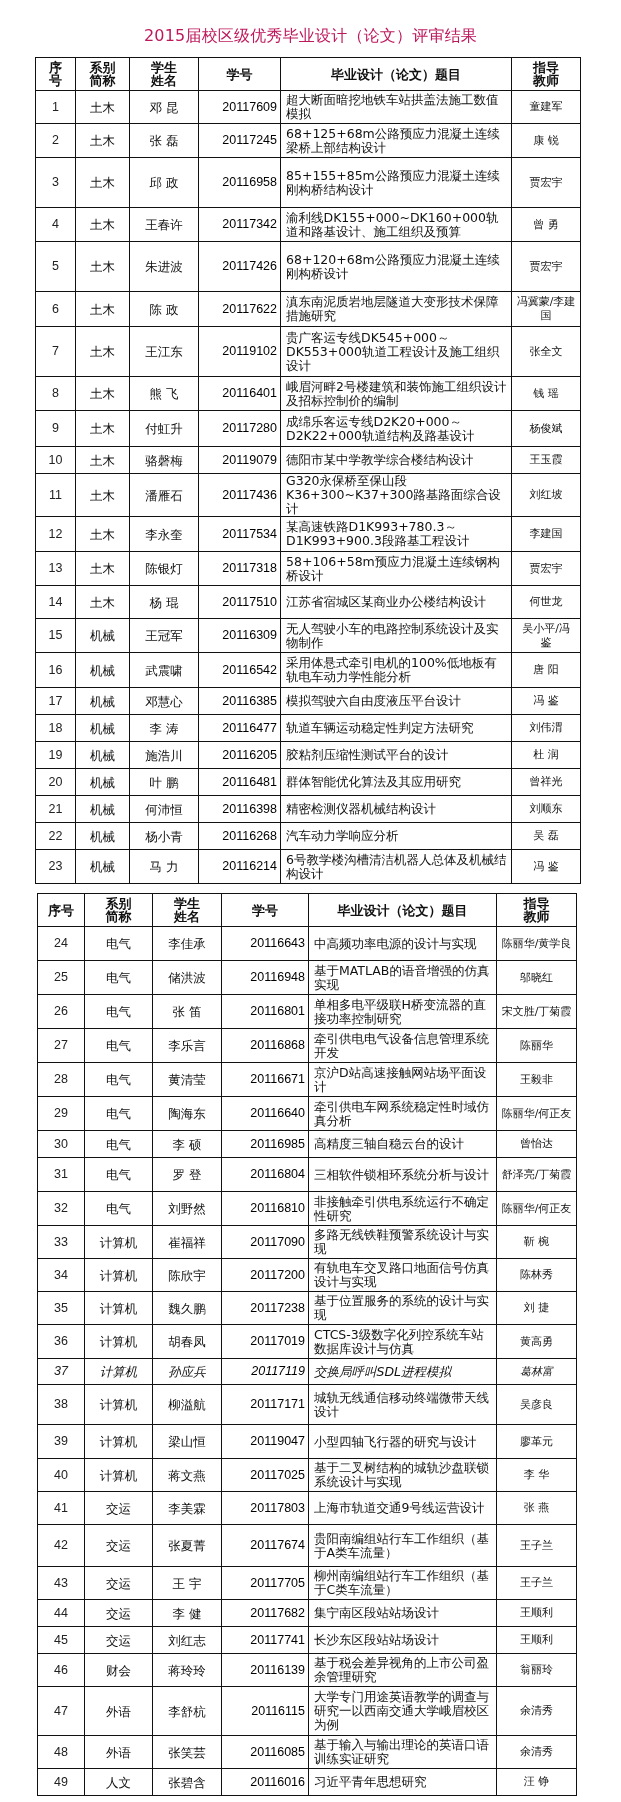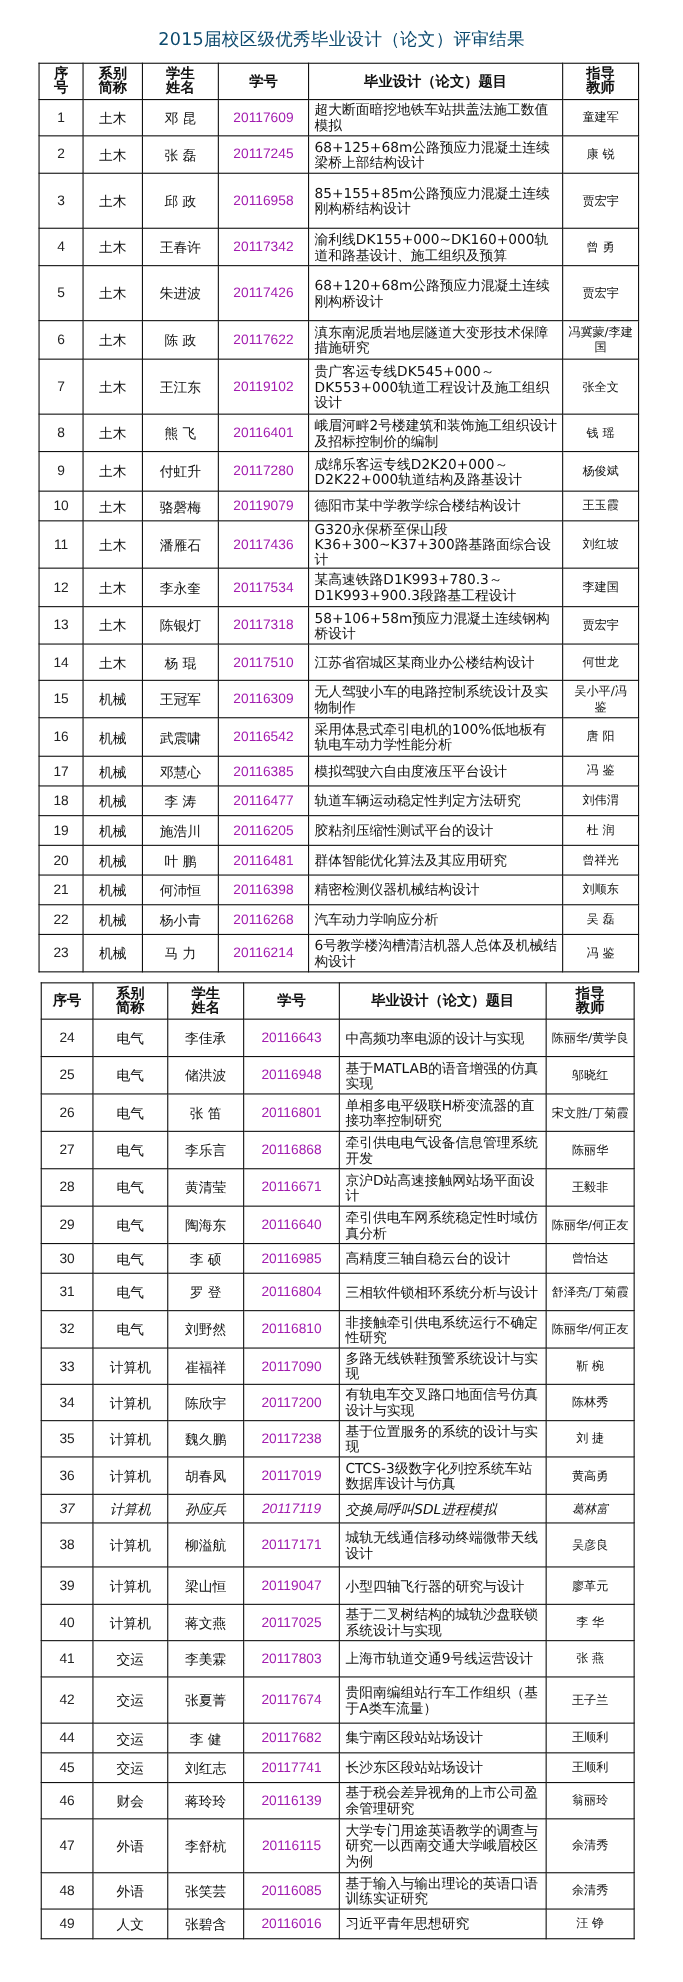--- a/index.html
+++ b/index.html
@@ -3,34 +3,34 @@
 <meta charset="utf-8">
 <style>
   html, body { margin: 0; padding: 0; background: #ffffff; }
   body {
     width: 621px; height: 1802px; position: relative; overflow: hidden;
     font-family: "DejaVu Sans", "Liberation Sans", sans-serif;
     color: #111;
   }
   .title {
     position: absolute; top: 26px; left: 0; width: 621px;
-    text-align: center; font-size: 16px; color: #0c4a6e; letter-spacing: 0.2px;
+    text-align: center; font-size: 16px; color: #be185d; letter-spacing: 0.2px;
   }
   table {
     position: absolute; border-collapse: collapse; table-layout: fixed;
     background: #fff;
   }
   td, th {
     border: 1px solid #111; padding: 0 3px; vertical-align: middle;
     font-size: 12.5px; line-height: 13px; overflow: hidden;
   }
   th { font-weight: bold; font-size: 13px; line-height: 13px; text-align: center; }
   td.c { text-align: center; }
   td.num { font-family: "Liberation Sans", sans-serif; font-size: 12.5px; color: #222; }
-  td.sid { font-family: "Liberation Sans", sans-serif; font-size: 12.5px; color: #a21caf; text-align: center; }
+  td.sid { font-family: "Liberation Sans", sans-serif; font-size: 12.5px; color: #000000; text-align: right; }
   td.topic { text-align: left; padding-left: 5px; font-size: 12.5px; line-height: 14px; }
   td.teacher { text-align: center; font-size: 11px; line-height: 14px; }
   #t1 { top: 57px; left: 35px; width: 545px; }
   #t2 { top: 893px; left: 37px; width: 539px; }
 </style>
 </head>
 <body>
 
 <div class="title">2015届校区级优秀毕业设计（论文）评审结果</div>
 
@@ -413,20 +413,28 @@
         <td class="teacher">张 燕</td>
       </tr>
       <tr style="height: 42px;">
         <td class="c num">42</td>
         <td class="c">交运</td>
         <td class="c">张夏菁</td>
         <td class="sid">20117674</td>
         <td class="topic">贵阳南编组站行车工作组织（基于A类车流量）</td>
         <td class="teacher">王子兰</td>
       </tr>
+      <tr style="height: 33px;">
+        <td class="c num">43</td>
+        <td class="c">交运</td>
+        <td class="c">王 宇</td>
+        <td class="sid">20117705</td>
+        <td class="topic">柳州南编组站行车工作组织（基于C类车流量）</td>
+        <td class="teacher">王子兰</td>
+      </tr>
       <tr style="height: 27px;">
         <td class="c num">44</td>
         <td class="c">交运</td>
         <td class="c">李 健</td>
         <td class="sid">20117682</td>
         <td class="topic">集宁南区段站站场设计</td>
         <td class="teacher">王顺利</td>
       </tr>
       <tr style="height: 27px;">
         <td class="c num">45</td>

